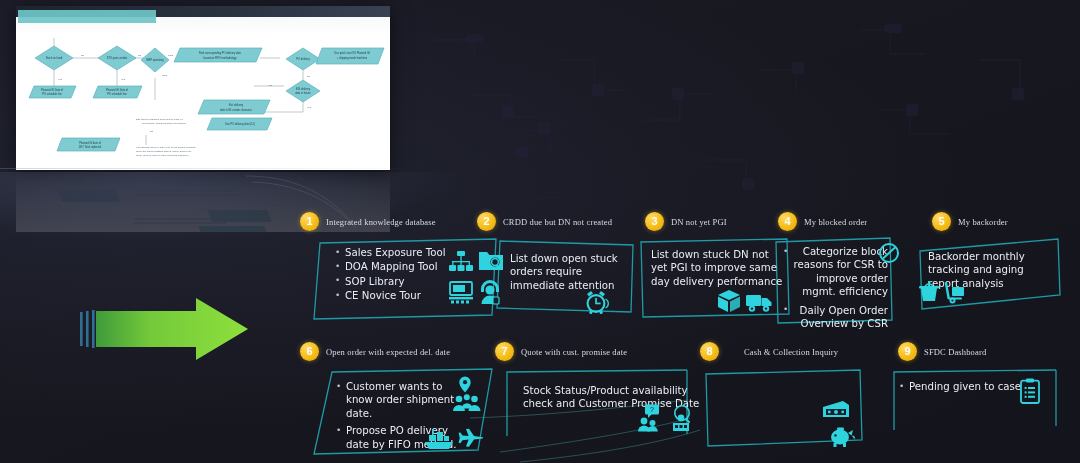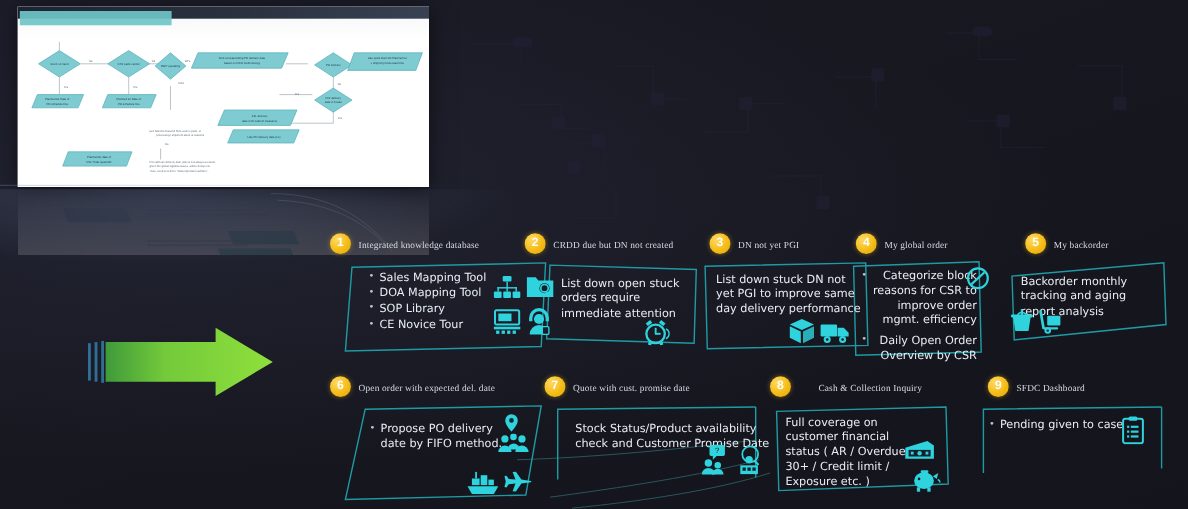--- a/index.html
+++ b/index.html
@@ -282,21 +282,21 @@
     <div class="badge">1</div>
     <div class="hdr-label">Integrated knowledge database</div>
   </div>
   <div class="box" style="left:12px; top:25px; width:188px; height:85px;">
     <svg width="188" height="85">
         <path d="M8 6 L184 2 L180 78 L2 82 Z" fill="none" stroke="#1f9aa4" stroke-width="1.3"></path>
       </svg>
   </div>
   <div class="content" style="left:34px; top:34px; width:120px;">
     <ul class="bul body-text">
-      <li>Sales Mapping Tool</li>
+      <li>Sales Exposure Tool</li>
       <li>DOA Mapping Tool</li>
       <li>SOP Library</li>
       <li>CE Novice Tour</li>
     </ul>
   </div>
   <div class="icons" style="left:148px; top:36px;">
     <svg class="ic" width="26" height="24" viewBox="0 0 26 24" fill="#2ed3dd">
       <rect x="9" y="1" width="8" height="5" rx="1"></rect>
       <rect x="1" y="15" width="7" height="6" rx="1"></rect>
         <rect x="9.5" y="15" width="7" height="6" rx="1"></rect>
@@ -382,21 +382,21 @@
         <circle cx="21" cy="17.6" r="3.2"></circle>
       <circle cx="7" cy="17.6" r="1.2" fill="#14202c"></circle>
         <circle cx="21" cy="17.6" r="1.2" fill="#14202c"></circle>
     </svg>
   </div>
 </div>
 
 <div class="card" style="left:778px; top:212px; width:140px; height:115px;">
   <div class="hdr">
     <div class="badge">4</div>
-    <div class="hdr-label">My global order</div>
+    <div class="hdr-label">My blocked order</div>
   </div>
   <div class="box" style="left:-4px; top:25px; width:120px; height:87px;">
     <svg width="120" height="87">
         <path d="M2 5 L116 1 L118 83 L4 86 Z" fill="none" stroke="#1f9aa4" stroke-width="1.3"></path>
       </svg>
   </div>
   <div class="content" style="left:4px; top:33px; width:106px;text-align:right;">
     <ul class="bul body-text">
       <li>Categorize block reasons for CSR to improve order mgmt. efficiency</li>
       <li style="margin-top:5px">Daily Open Order Overview by CSR</li>
@@ -443,20 +443,21 @@
     <div class="badge">6</div>
     <div class="hdr-label">Open order with expected del. date</div>
   </div>
   <div class="box" style="left:12px; top:26px; width:190px; height:90px;">
     <svg width="190" height="90">
         <path d="M20 4 L180 1 L166 82 L2 86 Z" fill="none" stroke="#1f9aa4" stroke-width="1.3"></path>
       </svg>
   </div>
   <div class="content" style="left:35px; top:38px; width:130px;">
     <ul class="bul body-text">
+      <li>Customer wants to know order shipment date.</li>
       <li style="margin-top:4px">Propose PO delivery date by FIFO method.</li>
     </ul>
   </div>
   <div class="icons" style="left:158px; top:34px;">
     <svg class="ic" width="14" height="17" viewBox="0 0 14 17" fill="#2ed3dd">
       <path d="M7 0.6 a5.7 5.7 0 0 1 5.7 5.7 C12.7 10.6 7 16.4 7 16.4 S1.3 10.6 1.3 6.3 A5.7 5.7 0 0 1 7 0.6 z"></path>
       <circle cx="7" cy="6.2" r="2.1" fill="#14202c"></circle>
     </svg>
   </div>
   <div class="icons" style="left:152px; top:52px;">
@@ -520,21 +521,20 @@
 <div class="card" style="left:700px; top:342px; width:180px; height:120px;">
   <div class="hdr">
     <div class="badge">8</div>
     <div class="hdr-label" style="margin-left:18px">Cash &amp; Collection Inquiry</div>
   </div>
   <div class="box" style="left:2px; top:26px; width:162px; height:82px;">
     <svg width="162" height="82">
         <path d="M4 6 L158 2 L160 72 L6 78 Z" fill="none" stroke="#1f9aa4" stroke-width="1.3"></path>
       </svg>
   </div>
-  <div class="content body-text" style="left:14px; top:36px; width:110px;">Full coverage on customer financial status ( AR / Overdue 30+ / Credit limit / Exposure etc. )</div>
   <div class="icons" style="left:122px; top:58px;">
     <svg class="ic" width="28" height="20" viewBox="0 0 28 20" fill="#2ed3dd">
       <path d="M1 7 L21 1 L27 5 L27 17 L1 17 Z"></path>
       <rect x="4" y="9" width="20" height="6" fill="#14202c"></rect>
       <circle cx="14" cy="12" r="2" fill="#2ed3dd"></circle>
       <rect x="6" y="10.6" width="2.6" height="2.6" fill="#2ed3dd"></rect>
         <rect x="19.4" y="10.6" width="2.6" height="2.6" fill="#2ed3dd"></rect>
     </svg>
   </div>
   <div class="icons" style="left:128px; top:84px;">

